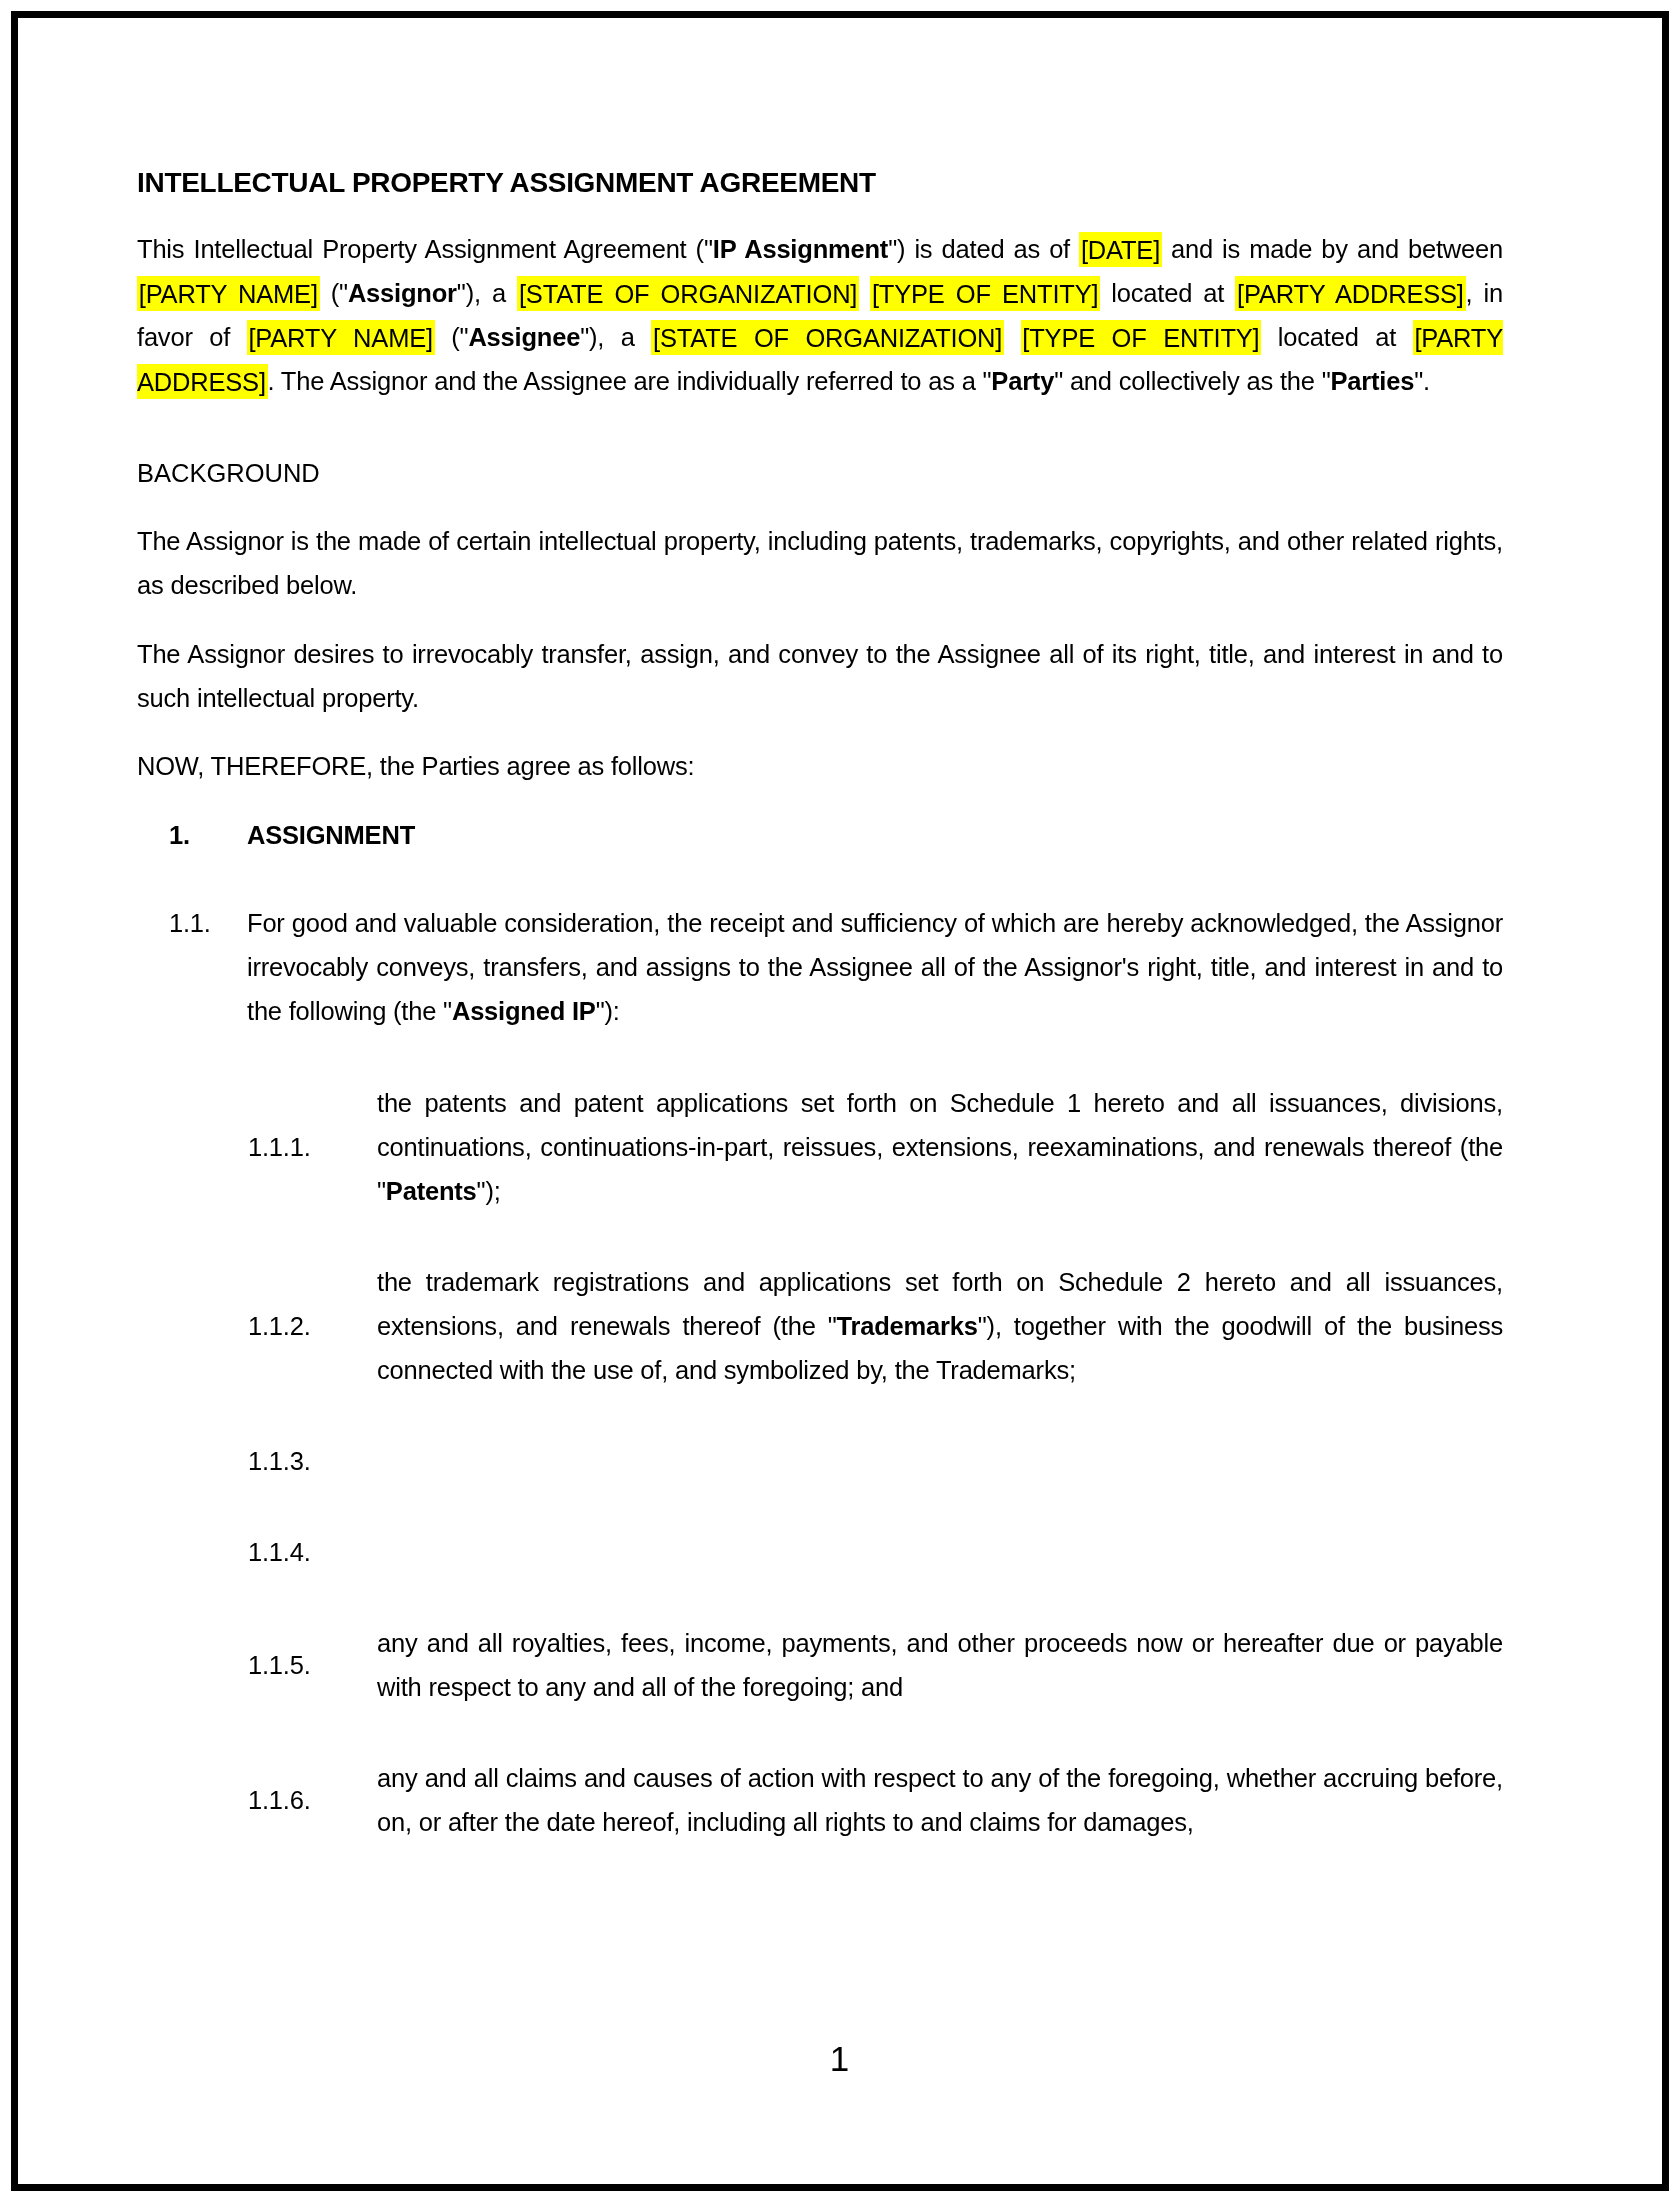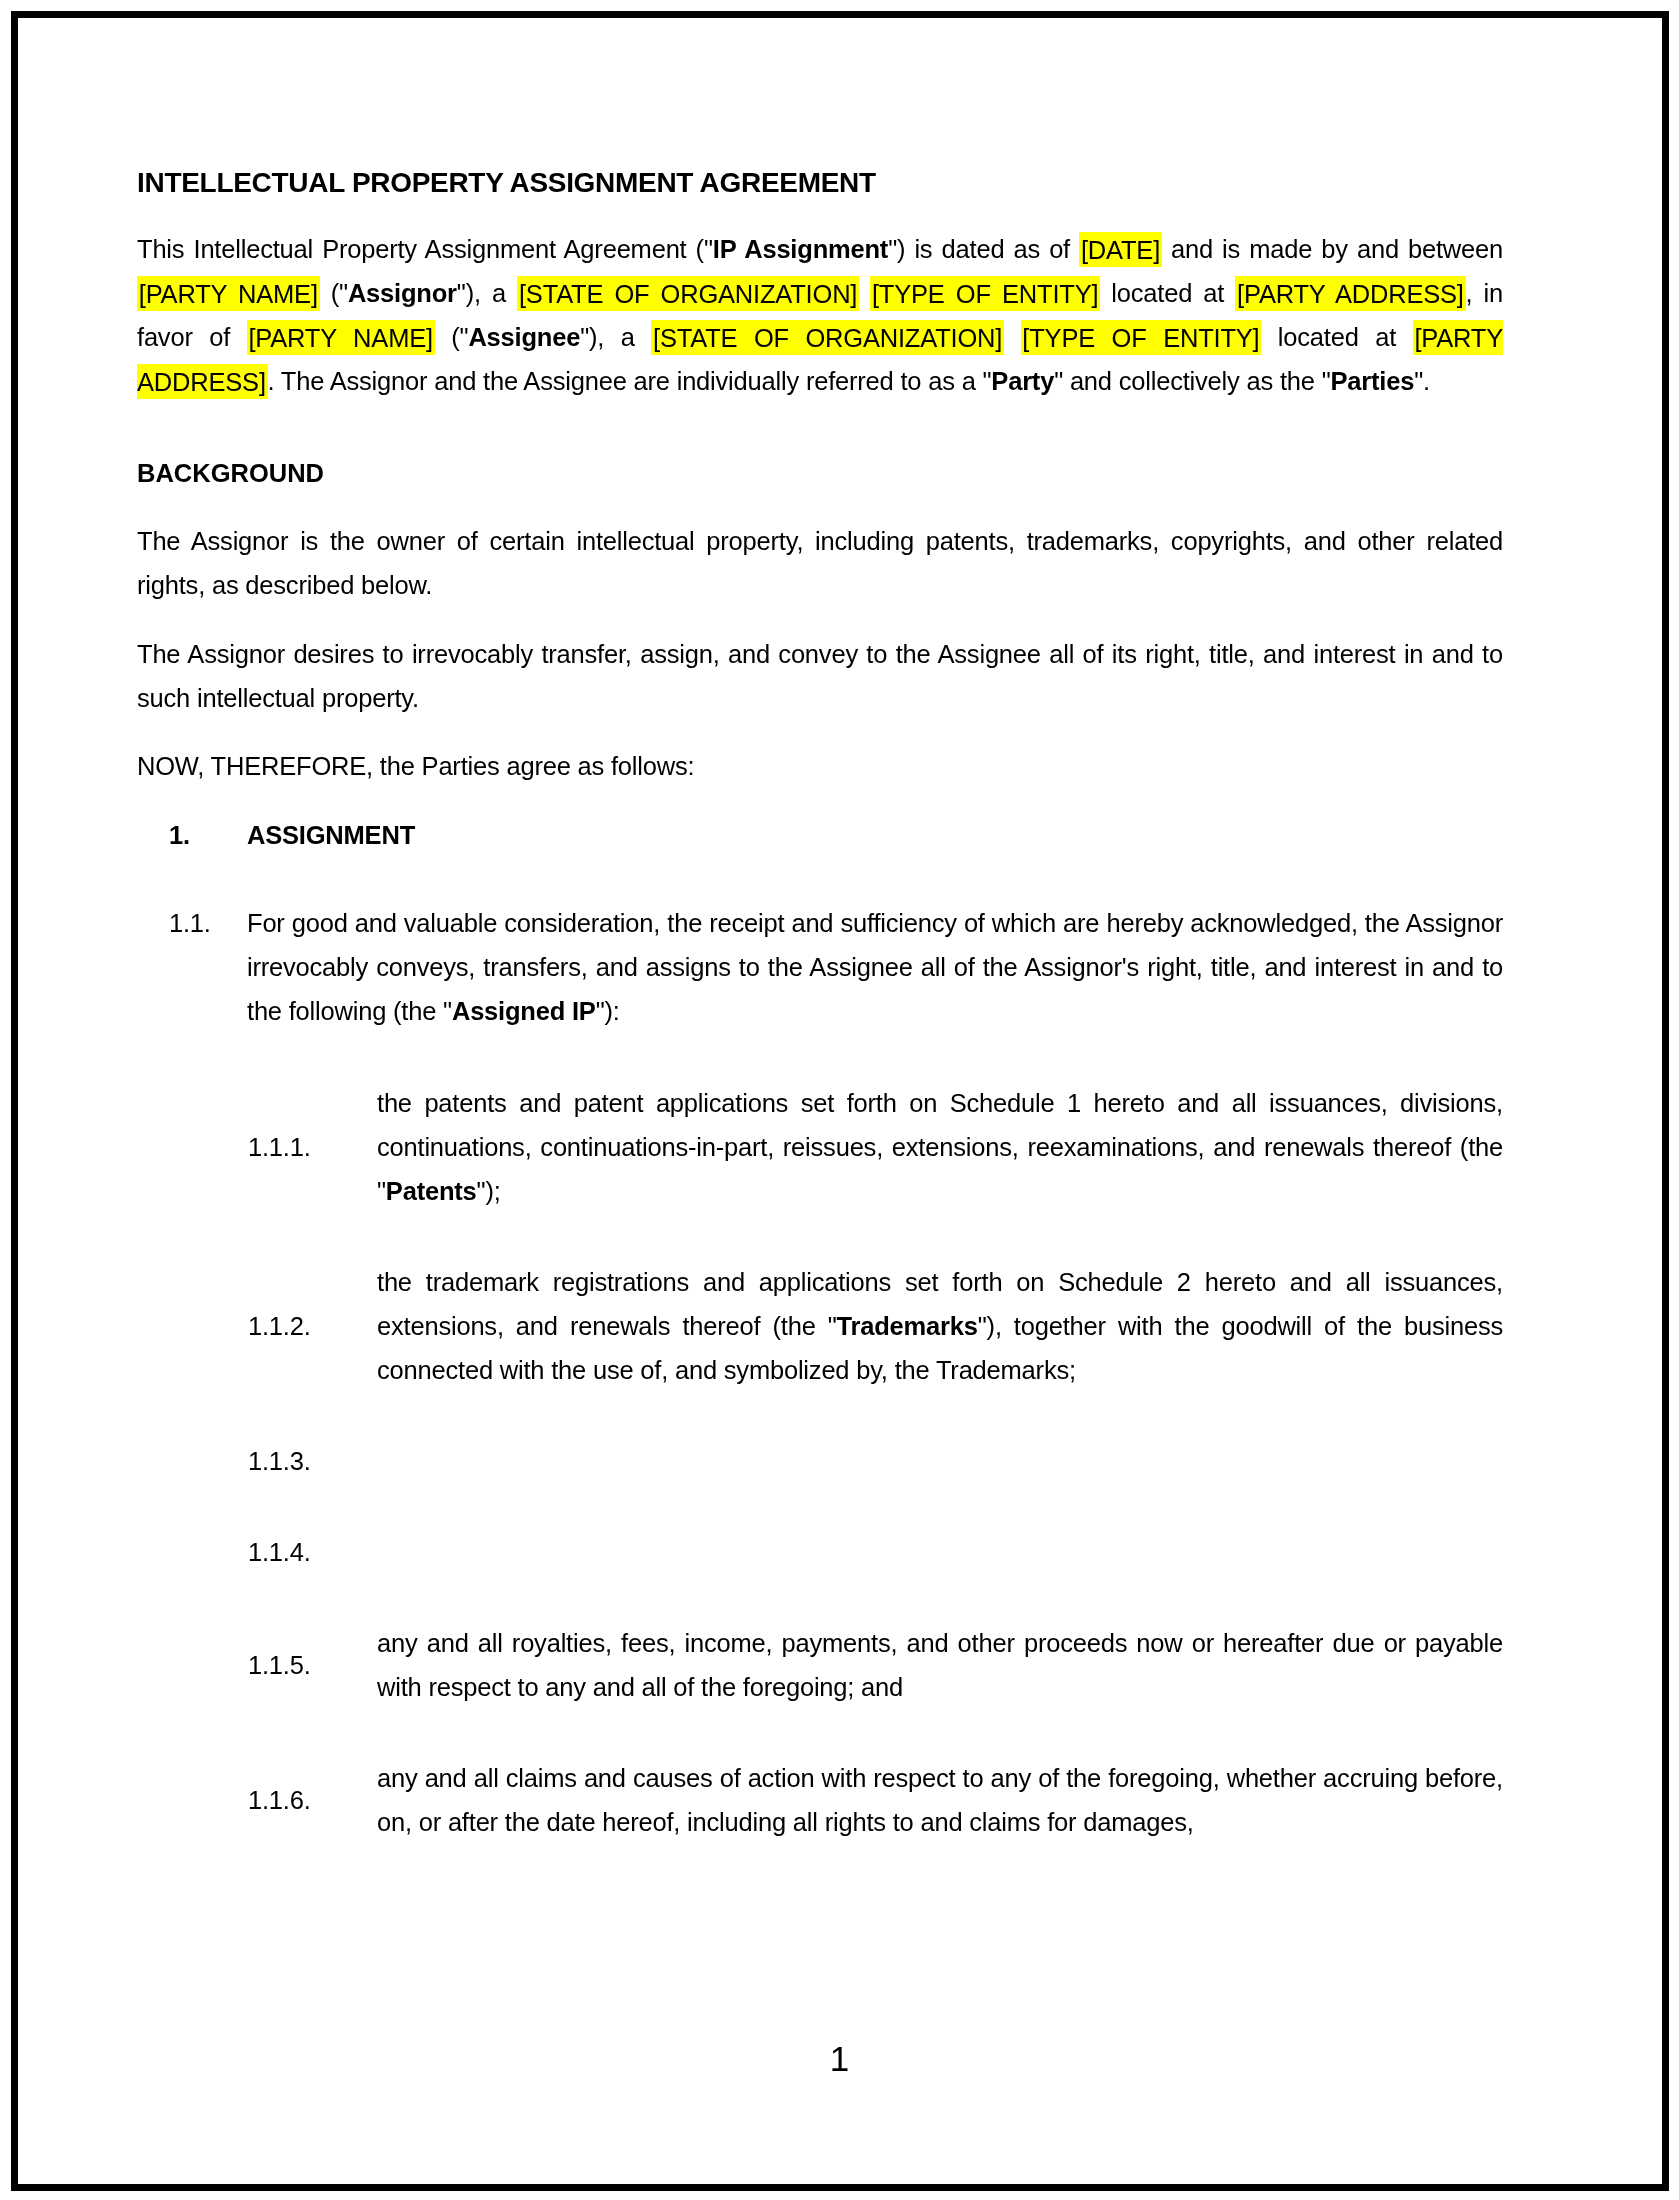--- a/index.html
+++ b/index.html
@@ -41,21 +41,21 @@
   }
   .para {
     font-size: 25.5px;
     line-height: 44px;
     letter-spacing: -0.2px;
     text-align: justify;
     margin: 0 0 24.6px 0;
   }
   .para.intro { margin-bottom: 48px; }
   .heading {
-    font-weight: bold;
+    font-weight: normal;
     font-size: 25.5px;
     line-height: 44px;
     margin: 8px 0 24px 0;
   }
   .clause {
     display: flex;
     align-items: flex-start;
     font-size: 25.5px;
     line-height: 44px;
     letter-spacing: -0.2px;
@@ -90,21 +90,21 @@
 <div class="page-frame"></div>
 
 <div class="content">
 
   <h1 class="doc-title">INTELLECTUAL PROPERTY ASSIGNMENT AGREEMENT</h1>
 
   <p class="para intro"><span>This Intellectual Property Assignment Agreement ("</span><span class="b">IP Assignment</span><span>") is dated as of </span><span class="hl">[DATE]</span><span> and is made by and between </span><span class="hl">[PARTY NAME]</span><span> ("</span><span class="b">Assignor</span><span>"), a </span><span class="hl">[STATE OF ORGANIZATION]</span><span> </span><span class="hl">[TYPE OF ENTITY]</span><span> located at </span><span class="hl">[PARTY ADDRESS]</span><span>, in favor of </span><span class="hl">[PARTY NAME]</span><span> ("</span><span class="b">Assignee</span><span>"), a </span><span class="hl">[STATE OF ORGANIZATION]</span><span> </span><span class="hl">[TYPE OF ENTITY]</span><span> located at </span><span class="hl">[PARTY ADDRESS]</span><span>. The Assignor and the Assignee are individually referred to as a "</span><span class="b">Party</span><span>" and collectively as the "</span><span class="b">Parties</span><span>".</span></p>
 
   <h2 class="heading">BACKGROUND</h2>
 
-  <p class="para">The Assignor is the owner of certain intellectual property, including patents, trademarks, copyrights, and other related rights, as described below.</p>
+  <p class="para">The Assignor is the made of certain intellectual property, including patents, trademarks, copyrights, and other related rights, as described below.</p>
 
   <p class="para">The Assignor desires to irrevocably transfer, assign, and convey to the Assignee all of its right, title, and interest in and to such intellectual property.</p>
 
   <p class="para">NOW, THEREFORE, the Parties agree as follows:</p>
 
   <div class="clause lvl1">
     <div class="num">1.</div>
     <div class="txt">ASSIGNMENT</div>
   </div>
 

